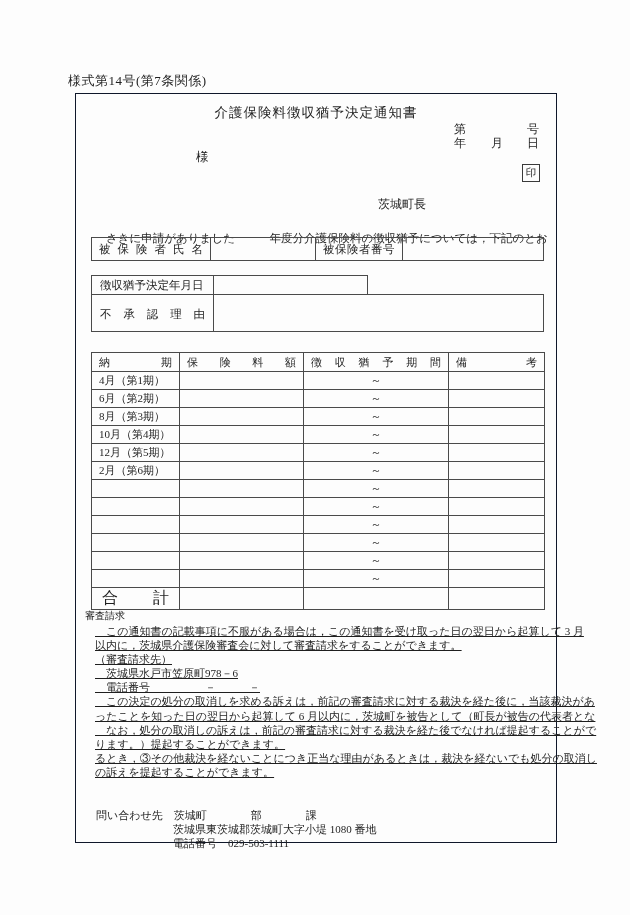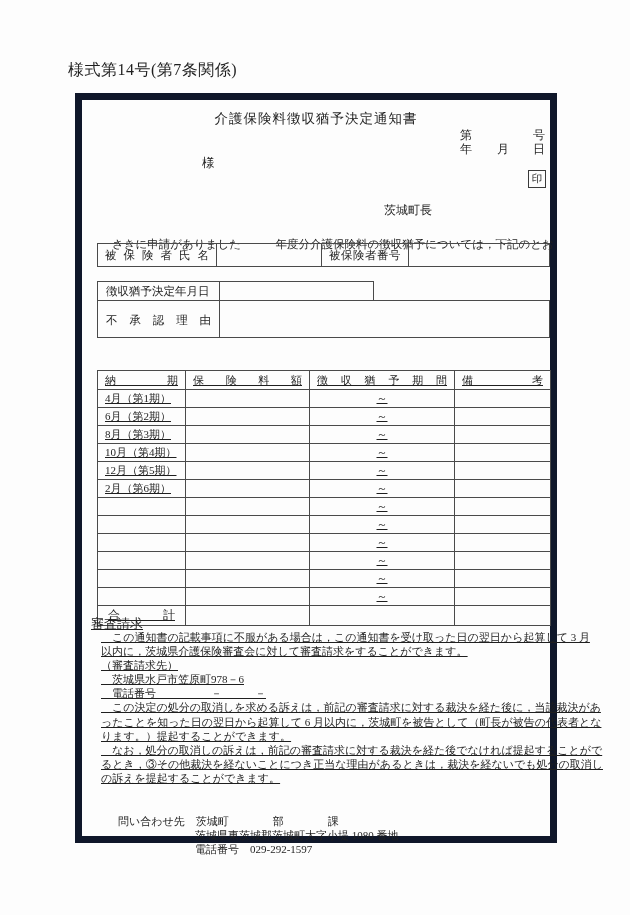--- a/index.html
+++ b/index.html
@@ -2,24 +2,24 @@
 <html><head>
 <meta charset="utf-8">
 <style>
   html,body { margin:0; padding:0; }
   body {
     width:630px; height:915px; position:relative;
     background:#fdfdfd; color:#1f1f1f;
     font-family:"Liberation Serif","DejaVu Serif",serif;
     overflow:hidden;
   }
-  .form-label { position:absolute; left:68px; top:60px; font-size:16px; letter-spacing:0.5px; }
+  .form-label { position:absolute; left:68px; top:72px; font-size:13px; letter-spacing:0.5px; }
   .form-box {
     position:absolute; left:75px; top:93px; width:482px; height:750px;
-    border:7px solid #0f172a; background:#fdfdfd; box-sizing:border-box;
+    border:1px solid #0f172a; background:#fdfdfd; box-sizing:border-box;
   }
   .abs { position:absolute; }
   .doc-title { left:0; right:0; top:10px; text-align:center; font-size:13.5px; letter-spacing:1px; }
   .fs12 { font-size:12px; }
   .seal-box {
     left:446px; top:70px; width:16px; height:16px;
     border:1px solid #3a3a3a; font-size:10.5px;
     display:flex; align-items:center; justify-content:center;
   }
   .intro { left:19px; top:104px; width:452px; font-size:11.5px; line-height:16.2px; white-space:pre; }
@@ -41,37 +41,37 @@
   .jfy-block { display:block; width:100%; text-align:justify; text-align-last:justify; }
 
   
   .dec-row { display:flex; border:1px solid #4a4a4a; box-sizing:border-box; font-size:11.5px; background:#fdfdfd; }
   .dec-a { left:15px; top:181px; width:277px; height:20px; }
   .dec-b { left:15px; top:200px; width:453px; height:38px;justify-content:space-between; }
   .dec-label { width:122px; box-sizing:border-box; border-right:1px solid #4a4a4a; padding:2px 8px 0 8px; }
   .dec-value { flex:1; }
 
   
-  .sched { left:15px; top:270px; border-collapse:collapse; table-layout:fixed; width:453px; font-size:11px;text-decoration:underline; }
+  .sched { left:15px; top:258px; border-collapse:collapse; table-layout:fixed; width:453px; font-size:11px; }
   .sched th, .sched td {
     border:1px solid #4a4a4a; padding:0 7px; font-weight:normal;
     overflow:hidden; white-space:nowrap; box-sizing:border-box;
   }
   .sched th { height:19px; }
   .sched td { height:18px; }
-  .sched tr.total td { height:20px; font-size:12px; }
+  .sched tr.total td { height:20px; font-size:16px; }
   .jfy { text-align:justify; text-align-last:justify; }
   .ctr { text-align:center; }
 
   
-  .notes-heading { left:9px; top:515px; font-size:13px;text-decoration:underline; }
+  .notes-heading { left:9px; top:515px; font-size:10px; }
   .notes { left:19px; top:530px; width:452px; font-size:11px; line-height:14.1px;text-decoration:underline; }
   .notes div { white-space:pre; }
 
-  .contact { left:36px; top:714px; font-size:11px; line-height:14.2px; }
+  .contact { left:20px; top:714px; font-size:11px; line-height:14.2px; }
   .contact div { white-space:pre; }
   .contact .ind { padding-left:77px; }
 </style>
 </head>
 <body>
 
 <div class="form-label">様式第14号(第7条関係)</div>
 
 <div class="form-box">
 
@@ -225,25 +225,25 @@
 
   <div class="abs notes-heading">審査請求</div>
   <div class="abs notes">
     <div>　この通知書の記載事項に不服がある場合は，この通知書を受け取った日の翌日から起算して 3 月</div>
     <div>以内に，茨城県介護保険審査会に対して審査請求をすることができます。</div>
     <div>（審査請求先）</div>
     <div>　茨城県水戸市笠原町978－6</div>
     <div>　電話番号　　　　　－　　　－</div>
     <div>　この決定の処分の取消しを求める訴えは，前記の審査請求に対する裁決を経た後に，当該裁決があ</div>
     <div>ったことを知った日の翌日から起算して 6 月以内に，茨城町を被告として（町長が被告の代表者とな</div>
+    <div>　なお，処分の取消しの訴えは，前記の審査請求に対する裁決を経た後でなければ提起することがで</div>
     <div>ります。）提起することができます。</div>
-    <div>　なお，処分の取消しの訴えは，前記の審査請求に対する裁決を経た後でなければ提起することがで</div>
     <div>るとき，③その他裁決を経ないことにつき正当な理由があるときは，裁決を経ないでも処分の取消し</div>
     <div>の訴えを提起することができます。</div>
   </div>
 
   <div class="abs contact">
     <div>問い合わせ先　茨城町　　　　部　　　　課</div>
     <div class="ind">茨城県東茨城郡茨城町大字小堤 1080 番地</div>
-    <div class="ind">電話番号　029-292-1597</div>
+    <div class="ind">電話番号　029-503-1111</div>
   </div>
 
 </div>
 
 </body></html>

